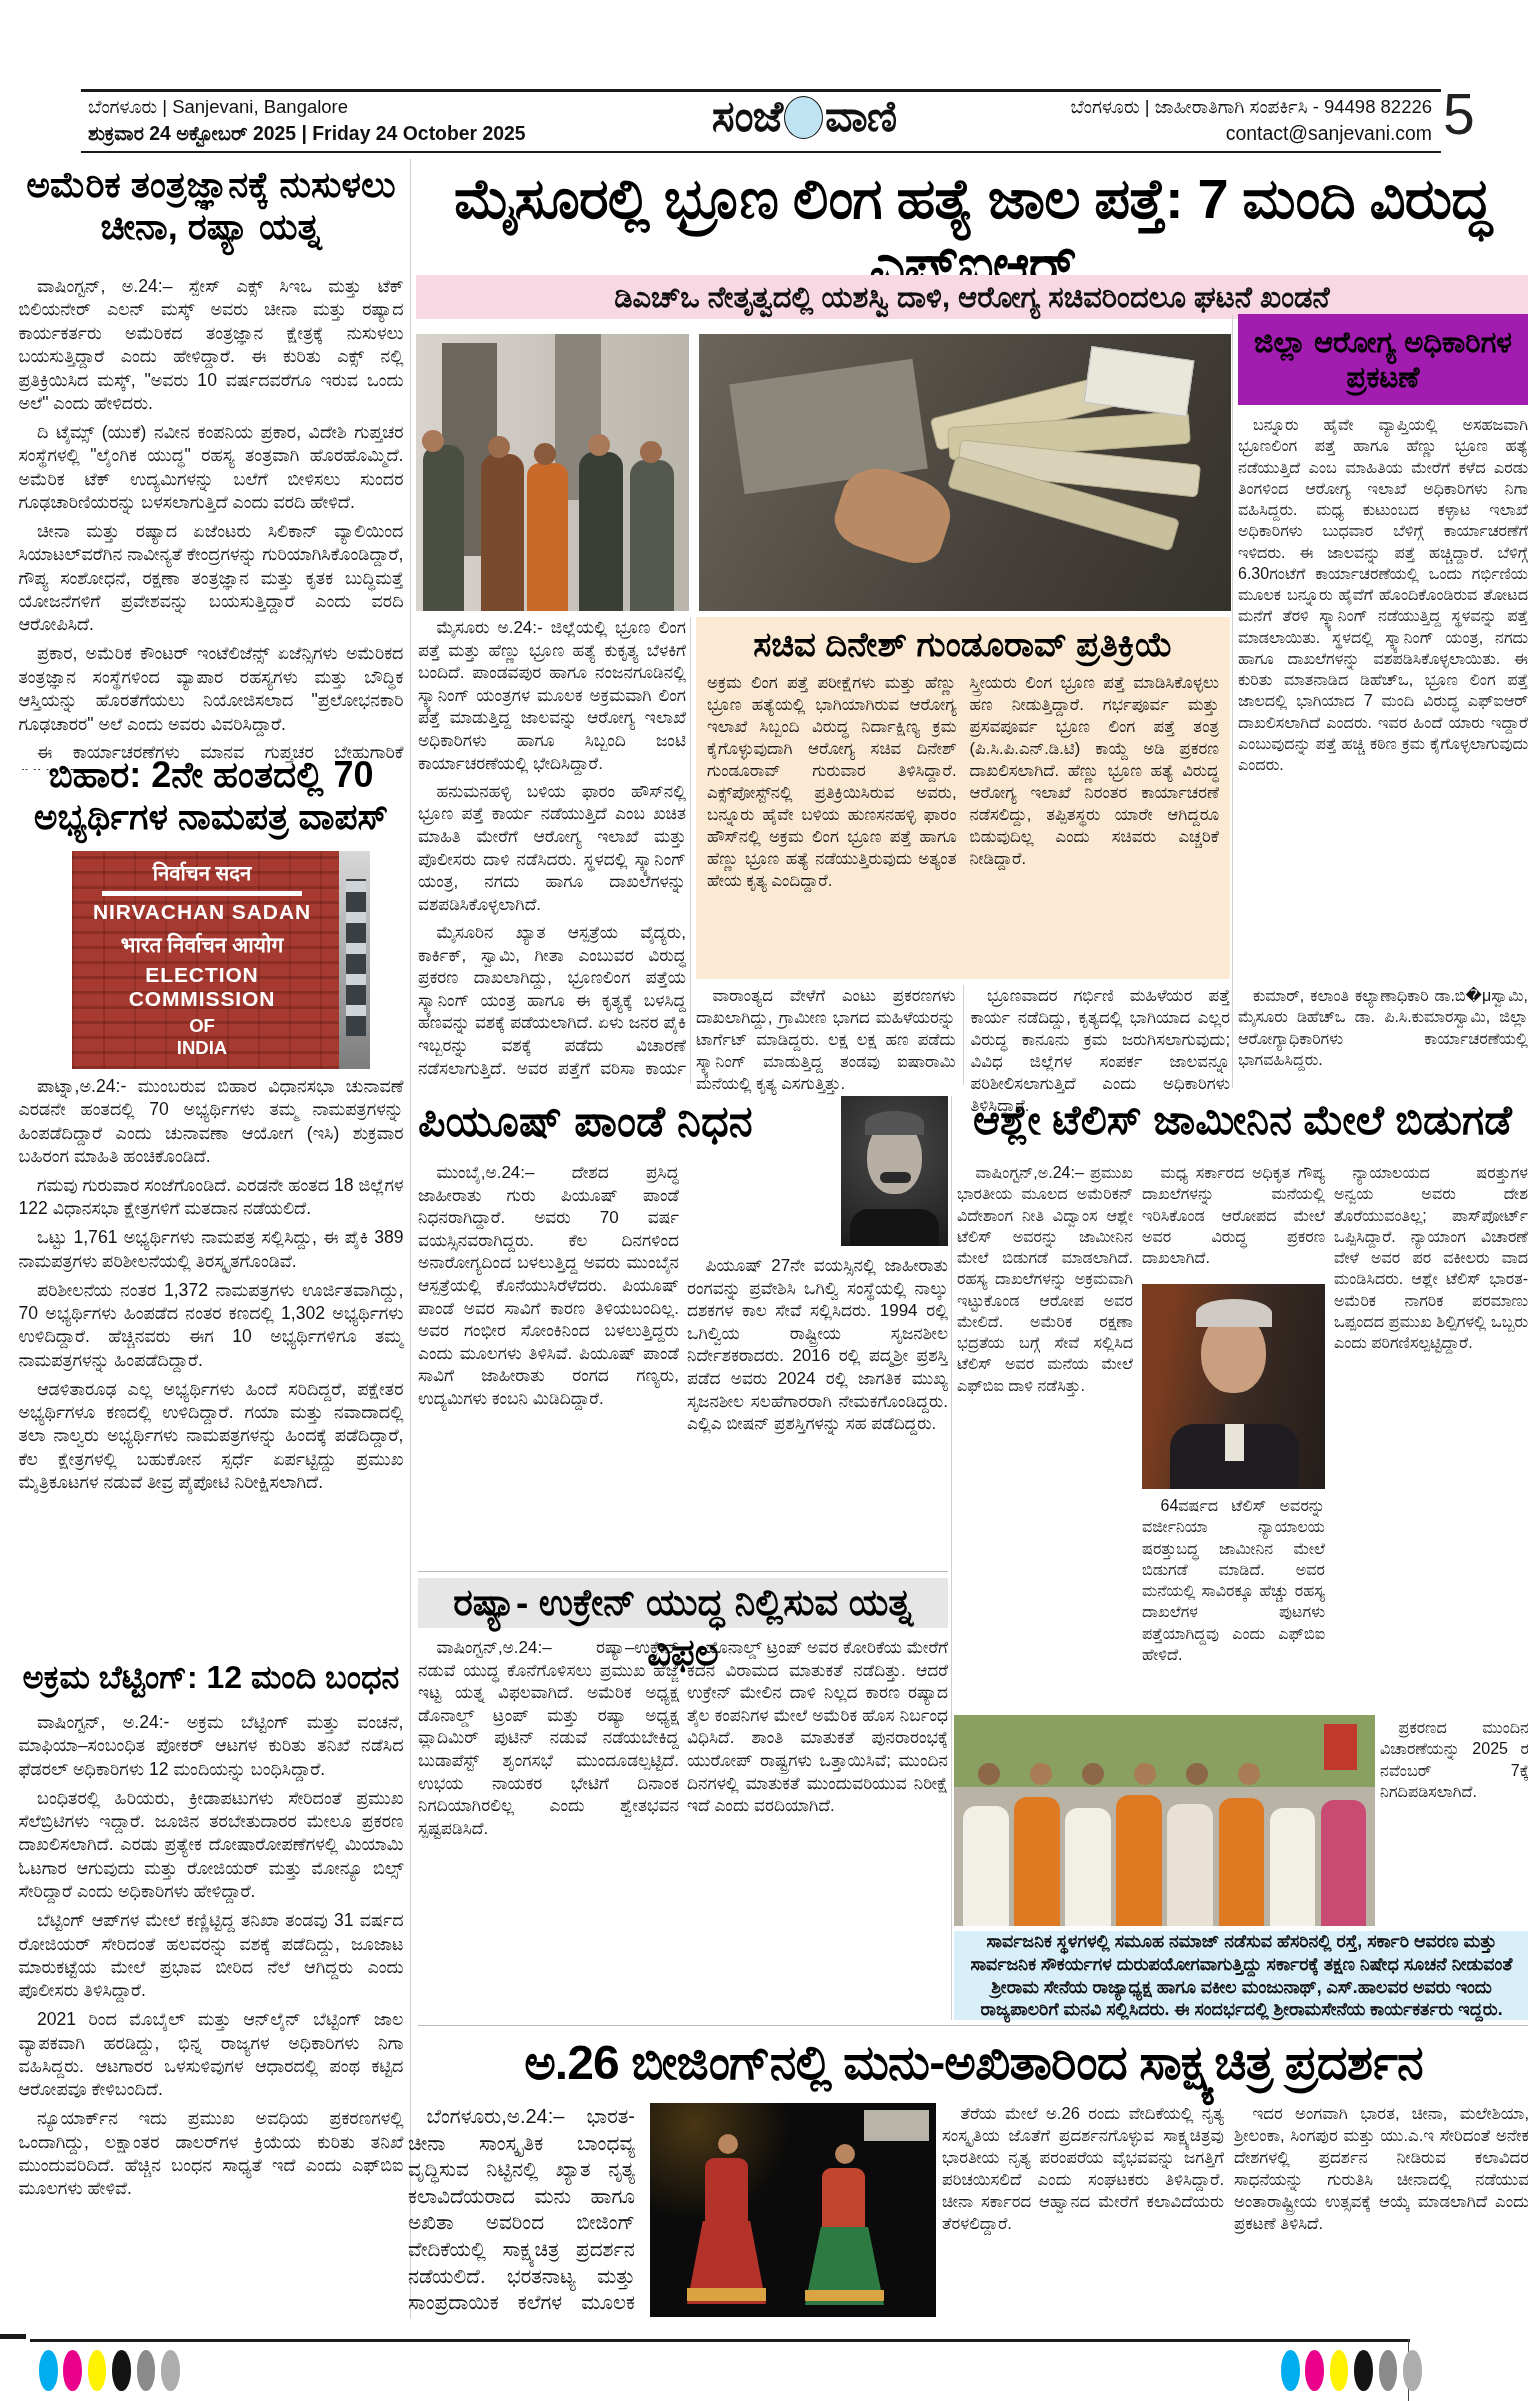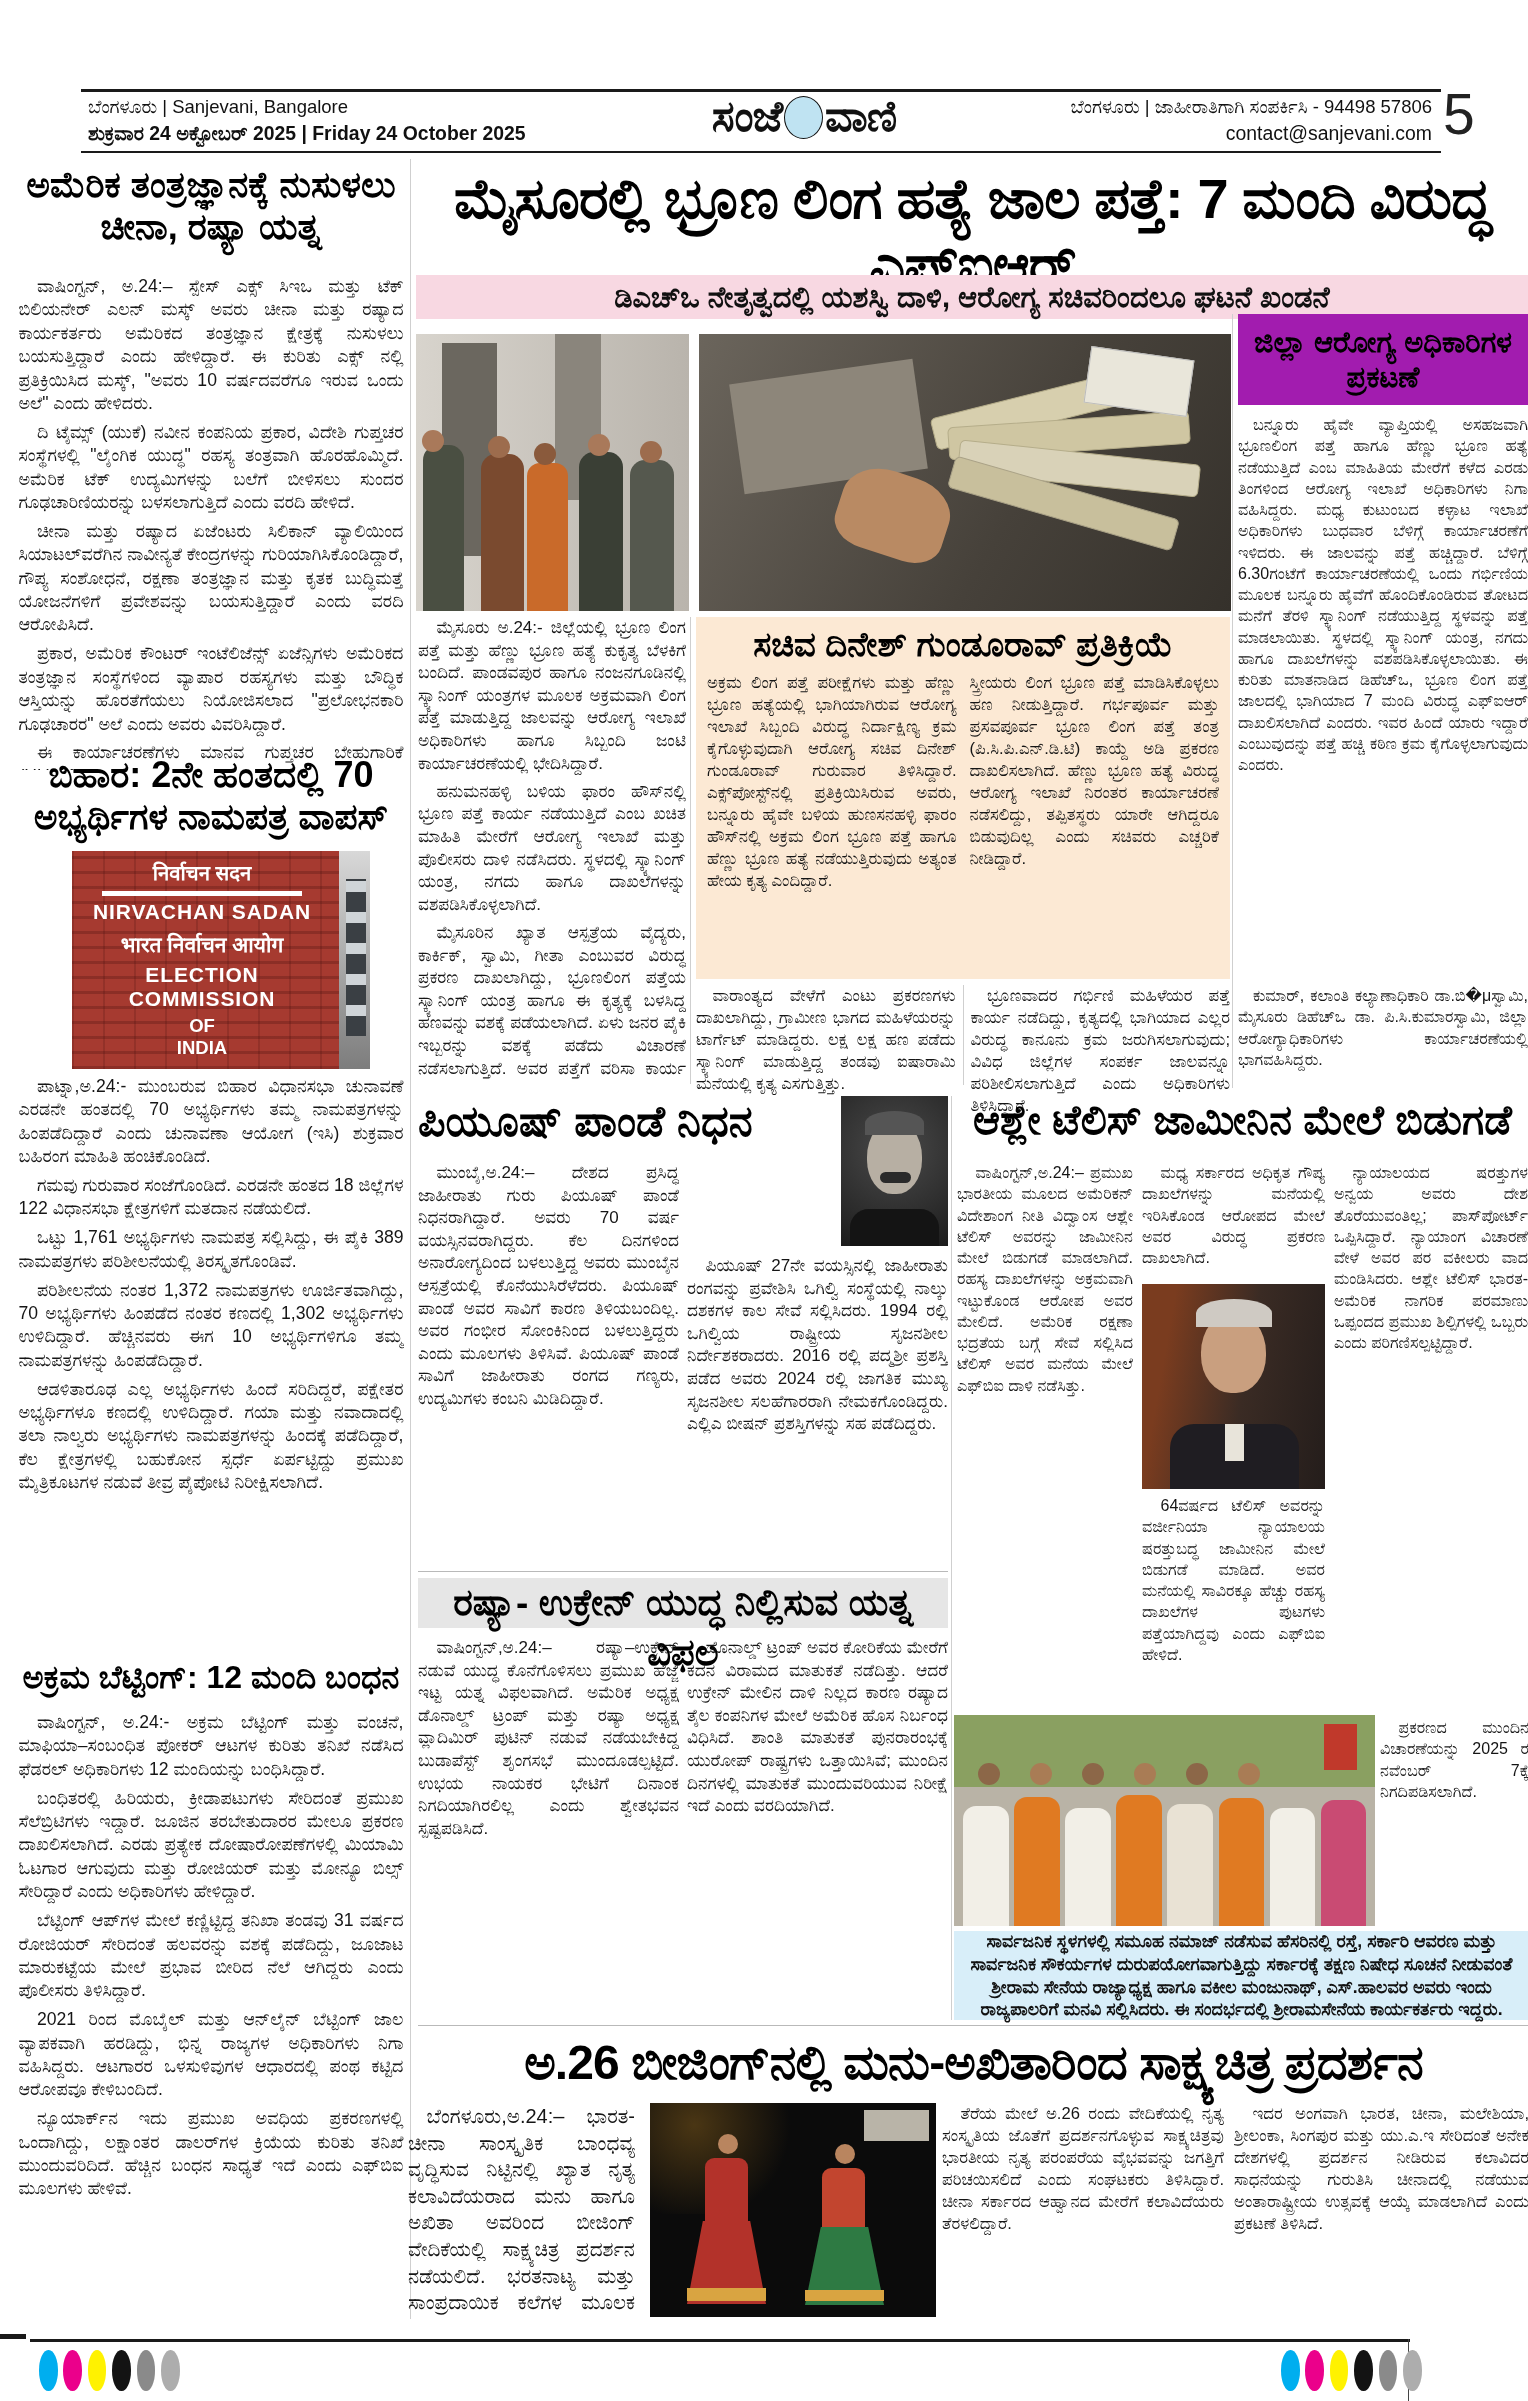--- a/index.html
+++ b/index.html
@@ -26,21 +26,21 @@
   <div class="abs" style="left:88px;top:96px;width:517px;">
     <div style="font-size:18.5px;">ಬೆಂಗಳೂರು   |  Sanjevani, Bangalore</div>
     <div style="font-size:19.4px;margin-top:3.7px;font-weight:bold;">ಶುಕ್ರವಾರ 24 ಅಕ್ಟೋಬರ್ 2025  |  Friday 24 October 2025</div>
   </div>
   <div class="abs" style="left:684px;top:92px;width:240px;display:flex;align-items:center;justify-content:center;">
     <span style="font-size:43px;font-weight:bold;letter-spacing:-0.9px;">ಸಂಜೆ</span>
     <span style="width:37px;height:41px;border-radius:50%;background:#bfe3f2;border:1.8px solid #111;display:inline-block;margin:0 1.8px;"></span>
     <span style="font-size:43px;font-weight:bold;letter-spacing:-0.9px;">ವಾಣಿ</span>
   </div>
   <div class="abs" style="left:878px;top:96px;width:554px;text-align:right;">
-    <div style="font-size:18.5px;">ಬೆಂಗಳೂರು  |  ಜಾಹೀರಾತಿಗಾಗಿ ಸಂಪರ್ಕಿಸಿ - 94498 57806</div>
+    <div style="font-size:18.5px;">ಬೆಂಗಳೂರು  |  ಜಾಹೀರಾತಿಗಾಗಿ ಸಂಪರ್ಕಿಸಿ - 94498 82226</div>
     <div style="font-size:19.4px;margin-top:3.7px;">contact@sanjevani.com</div>
   </div>
   <div class="abs" style="left:1443px;top:81px;font-size:57px;font-weight:300;color:#222;">5</div>
   <div class="abs rule" style="left:81px;top:151px;width:1360px;height:1.8px;"></div>
 
   <div class="abs colrule" style="left:410px;top:159px;height:2160px;"></div>
 
   <div class="abs hl center" style="left:18.5px;top:164px;width:385px;font-size:36px;">ಅಮೆರಿಕ ತಂತ್ರಜ್ಞಾನಕ್ಕೆ ನುಸುಳಲು ಚೀನಾ, ರಷ್ಯಾ ಯತ್ನ</div>
   <div class="abs body just" style="left:18.5px;top:275px;width:385px;height:495px;font-size:17.6px;">
     <p>ವಾಷಿಂಗ್ಟನ್, ಅ.24:– ಸ್ಪೇಸ್ ಎಕ್ಸ್ ಸಿಇಒ ಮತ್ತು ಟೆಕ್ ಬಿಲಿಯನೇರ್ ಎಲನ್ ಮಸ್ಕ್ ಅವರು ಚೀನಾ ಮತ್ತು ರಷ್ಯಾದ ಕಾರ್ಯಕರ್ತರು ಅಮೆರಿಕದ ತಂತ್ರಜ್ಞಾನ ಕ್ಷೇತ್ರಕ್ಕೆ ನುಸುಳಲು ಬಯಸುತ್ತಿದ್ದಾರೆ ಎಂದು ಹೇಳಿದ್ದಾರೆ. ಈ ಕುರಿತು ಎಕ್ಸ್ ನಲ್ಲಿ ಪ್ರತಿಕ್ರಿಯಿಸಿದ ಮಸ್ಕ್, "ಅವರು 10 ವರ್ಷದವರೆಗೂ ಇರುವ ಒಂದು ಅಲೆ" ಎಂದು ಹೇಳಿದರು.</p>

